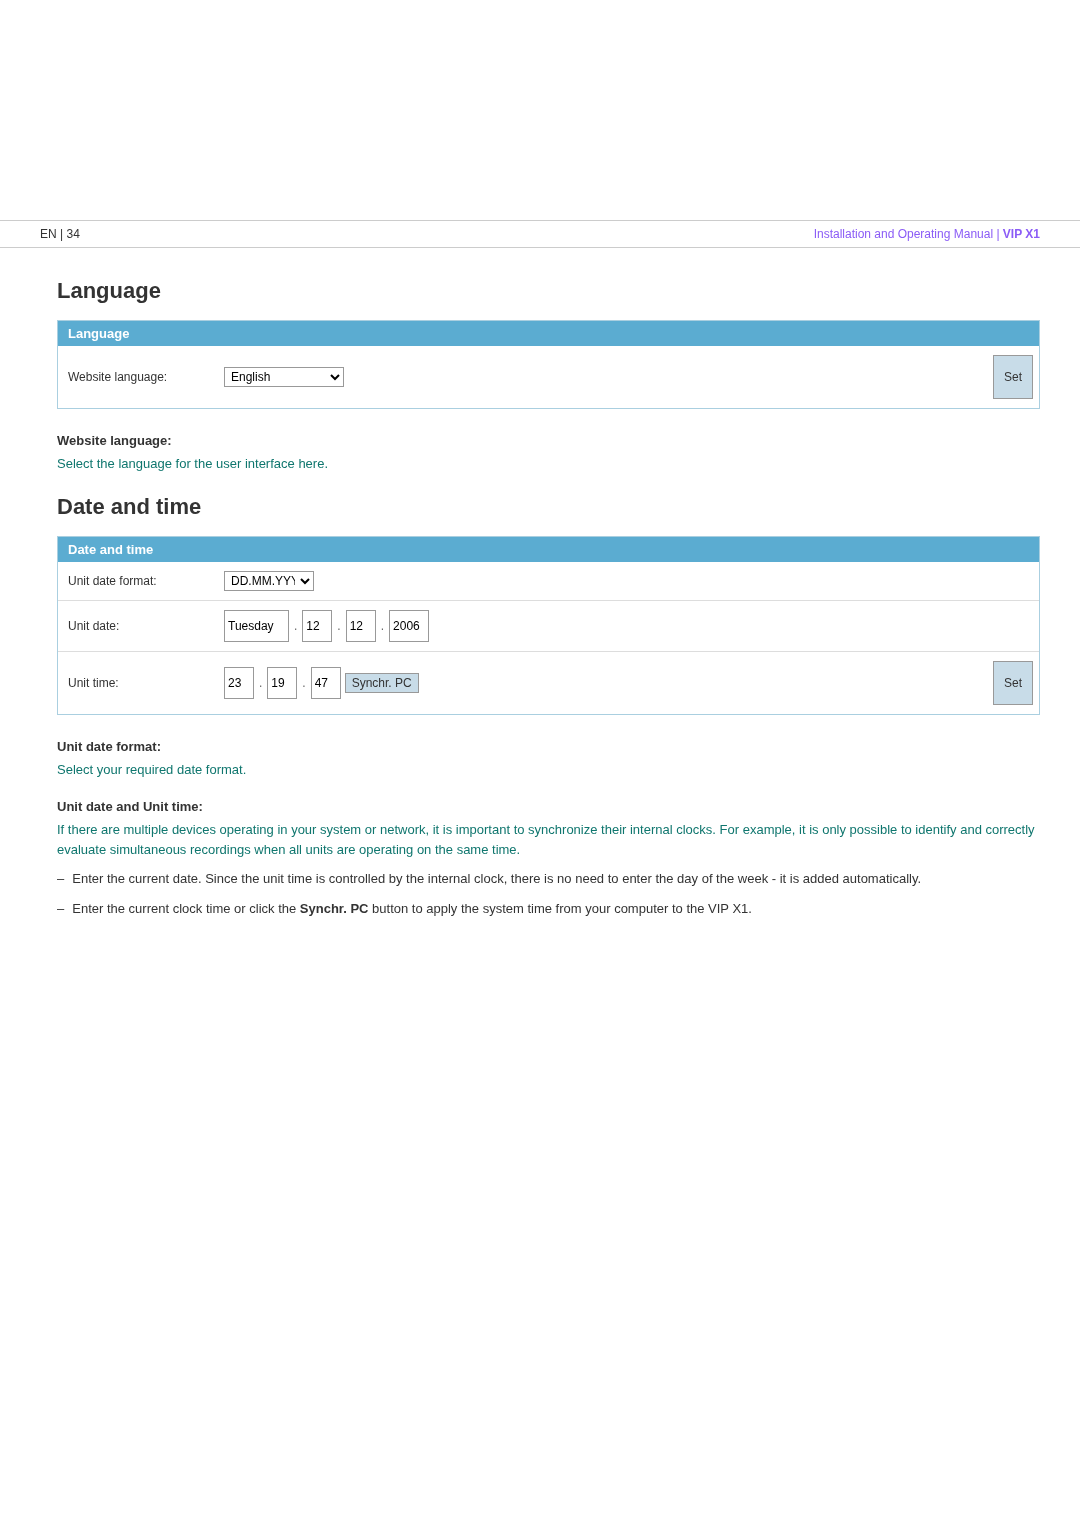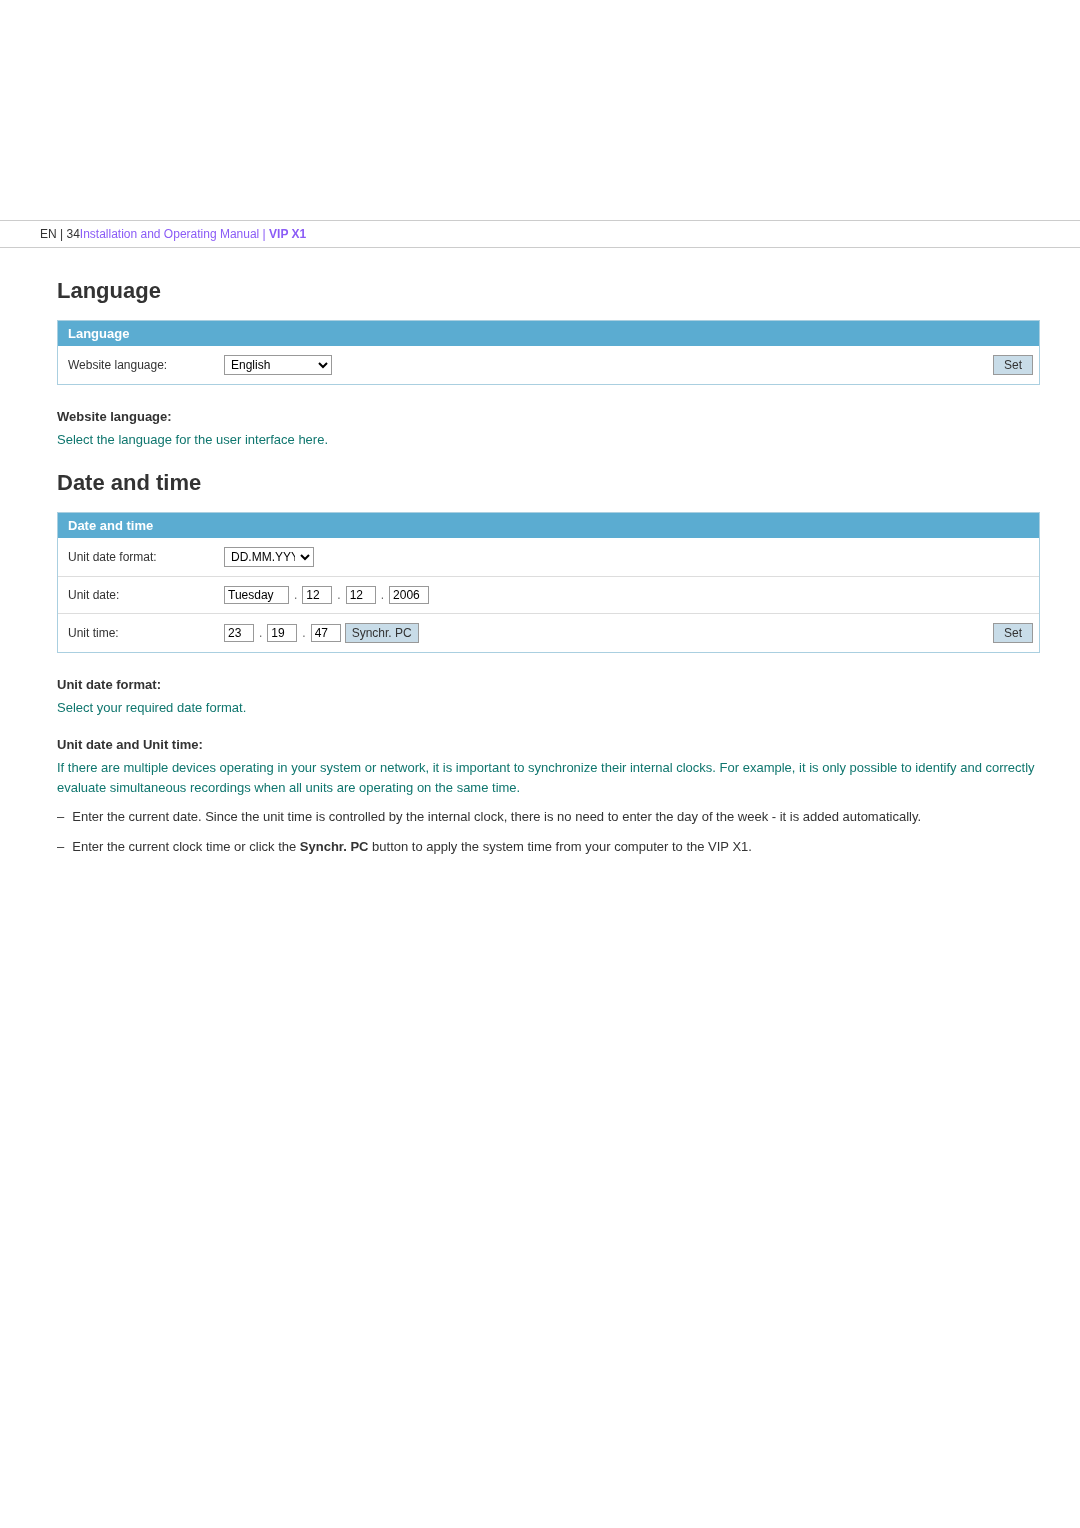--- a/index.html
+++ b/index.html
@@ -20,20 +20,21 @@
     .page-wrapper {
       width: 1080px;
       min-height: 1528px;
       background: #fff;
       position: relative;
     }
 
     
     .header-bar {
       display: flex;
+      justify-content: space-between;
       align-items: center;
       border-top: 1px solid #ccc;
       border-bottom: 1px solid #ccc;
       padding: 6px 40px;
       margin-top: 220px;
       background: #fff;
     }
 
     .header-page-num {
       font-size: 12px;
@@ -116,27 +117,27 @@
       padding: 1px 2px;
       font-size: 12px;
       height: 20px;
     }
 
     input[type="text"] {
       border: 1px solid #999;
       background: #fff;
       padding: 1px 3px;
       font-size: 12px;
-      height: 18px;
+      height: 32px;
     }
 
     .btn-set {
       background: #c8dce8;
       border: 1px solid #999;
-      padding: 2px 10px;
+      padding: 14px 10px;
       font-size: 12px;
       cursor: pointer;
       color: #333;
     }
 
     .btn-synchr {
       background: #c8dce8;
       border: 1px solid #999;
       padding: 2px 6px;
       font-size: 12px;
@@ -223,21 +224,21 @@
   <div class="content">
 
     <h2 class="section-title">Language</h2>
 
     <div class="table-outer">
       <div class="table-header-cell">Language</div>
       <div class="table-body">
         <div class="table-body-row">
           <div class="row-label">Website language:</div>
           <div class="row-controls">
-            <select style="width:108px;">
+            <select style="width:120px;">
               <option>English</option>
             </select>
             <span style="flex:1;"></span>
             <button class="btn-set">Set</button>
           </div>
         </div>
       </div>
     </div>
 
     <div class="desc-section">

